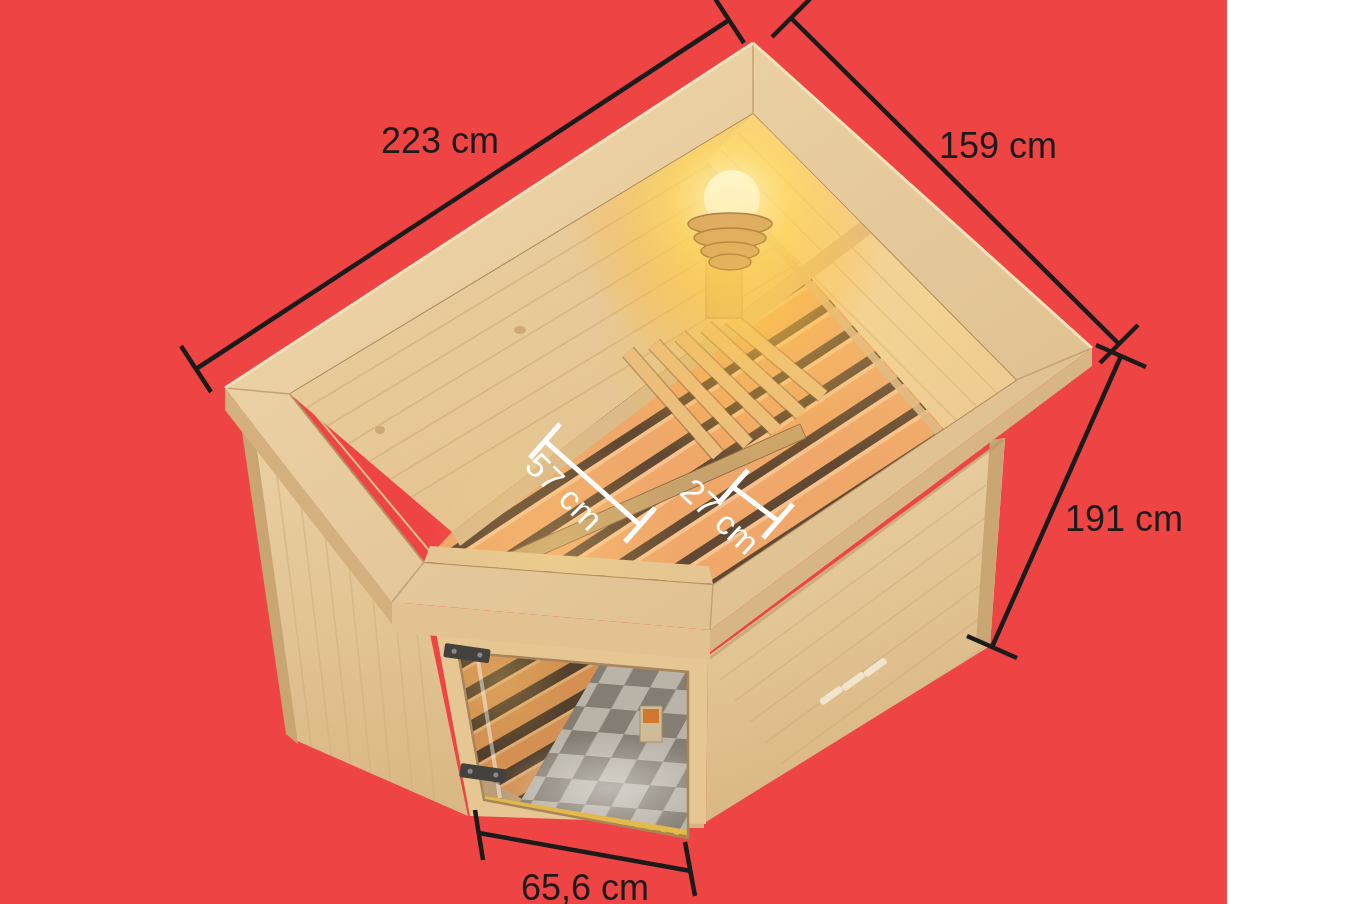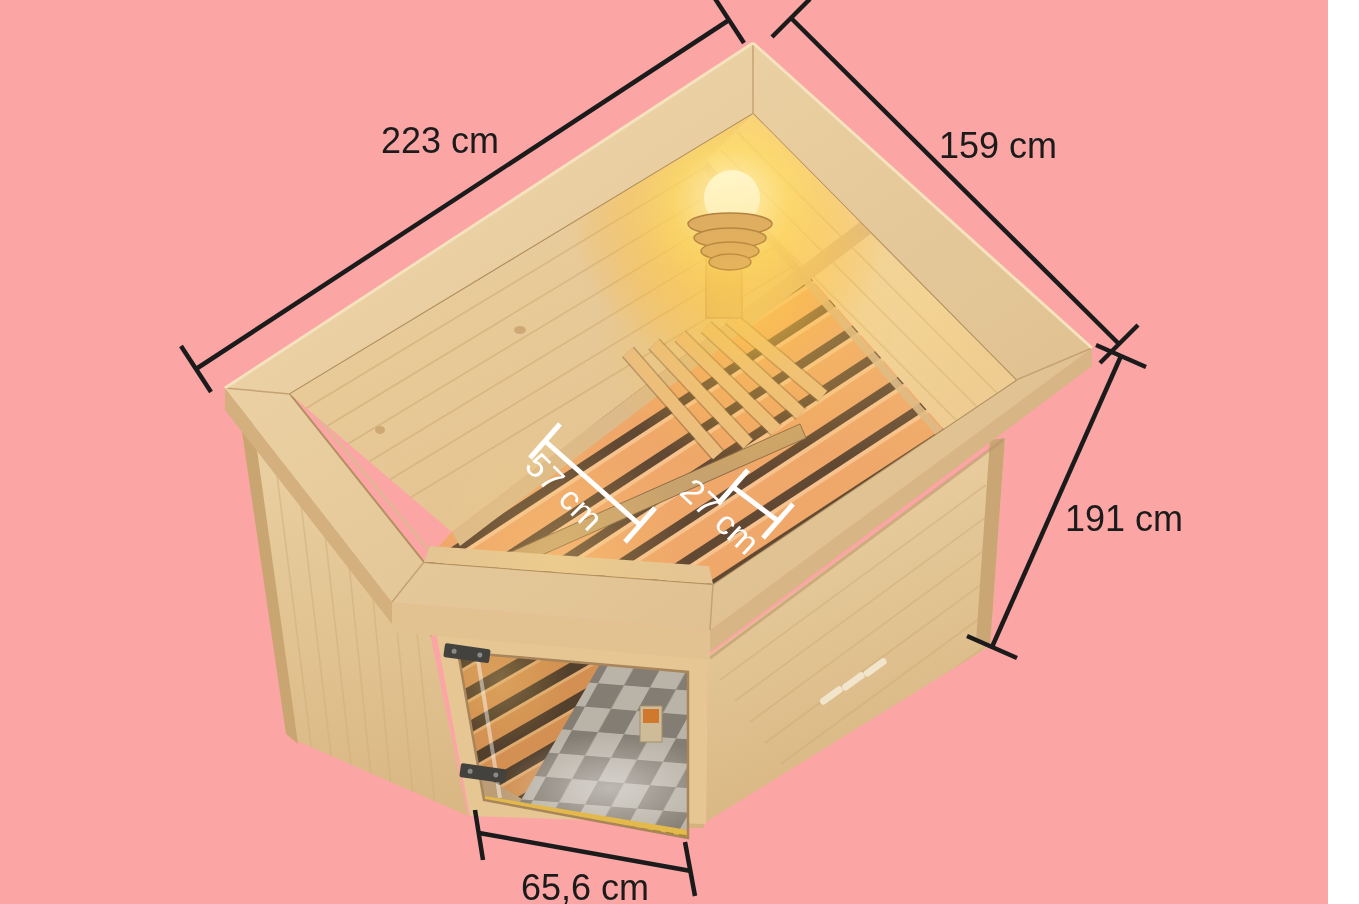--- a/index.html
+++ b/index.html
@@ -1,16 +1,16 @@
 <!DOCTYPE html>
 <html><head>
 <meta charset="utf-8">
 <style>
   html,body{margin:0;padding:0;background:#ffffff;}
-  .stage{position:relative;width:1328px;height:904px;background:#fca5a5;overflow:hidden;}
+  .stage{position:relative;width:1227px;height:904px;background:#ef4444;overflow:hidden;}
   .stage svg{position:absolute;left:0;top:0;}
   text{font-family:"Liberation Sans","DejaVu Sans",sans-serif;}
   .dim-label{font-size:36px;}
   .dim-label-white{font-size:34px;}
   .dim line{stroke-width:4.5;stroke-linecap:butt;}
   .dim-white line{stroke-width:5;stroke-linecap:butt;}
   .grain line{stroke-width:1.6;}
 </style>
 </head>
 <body>

